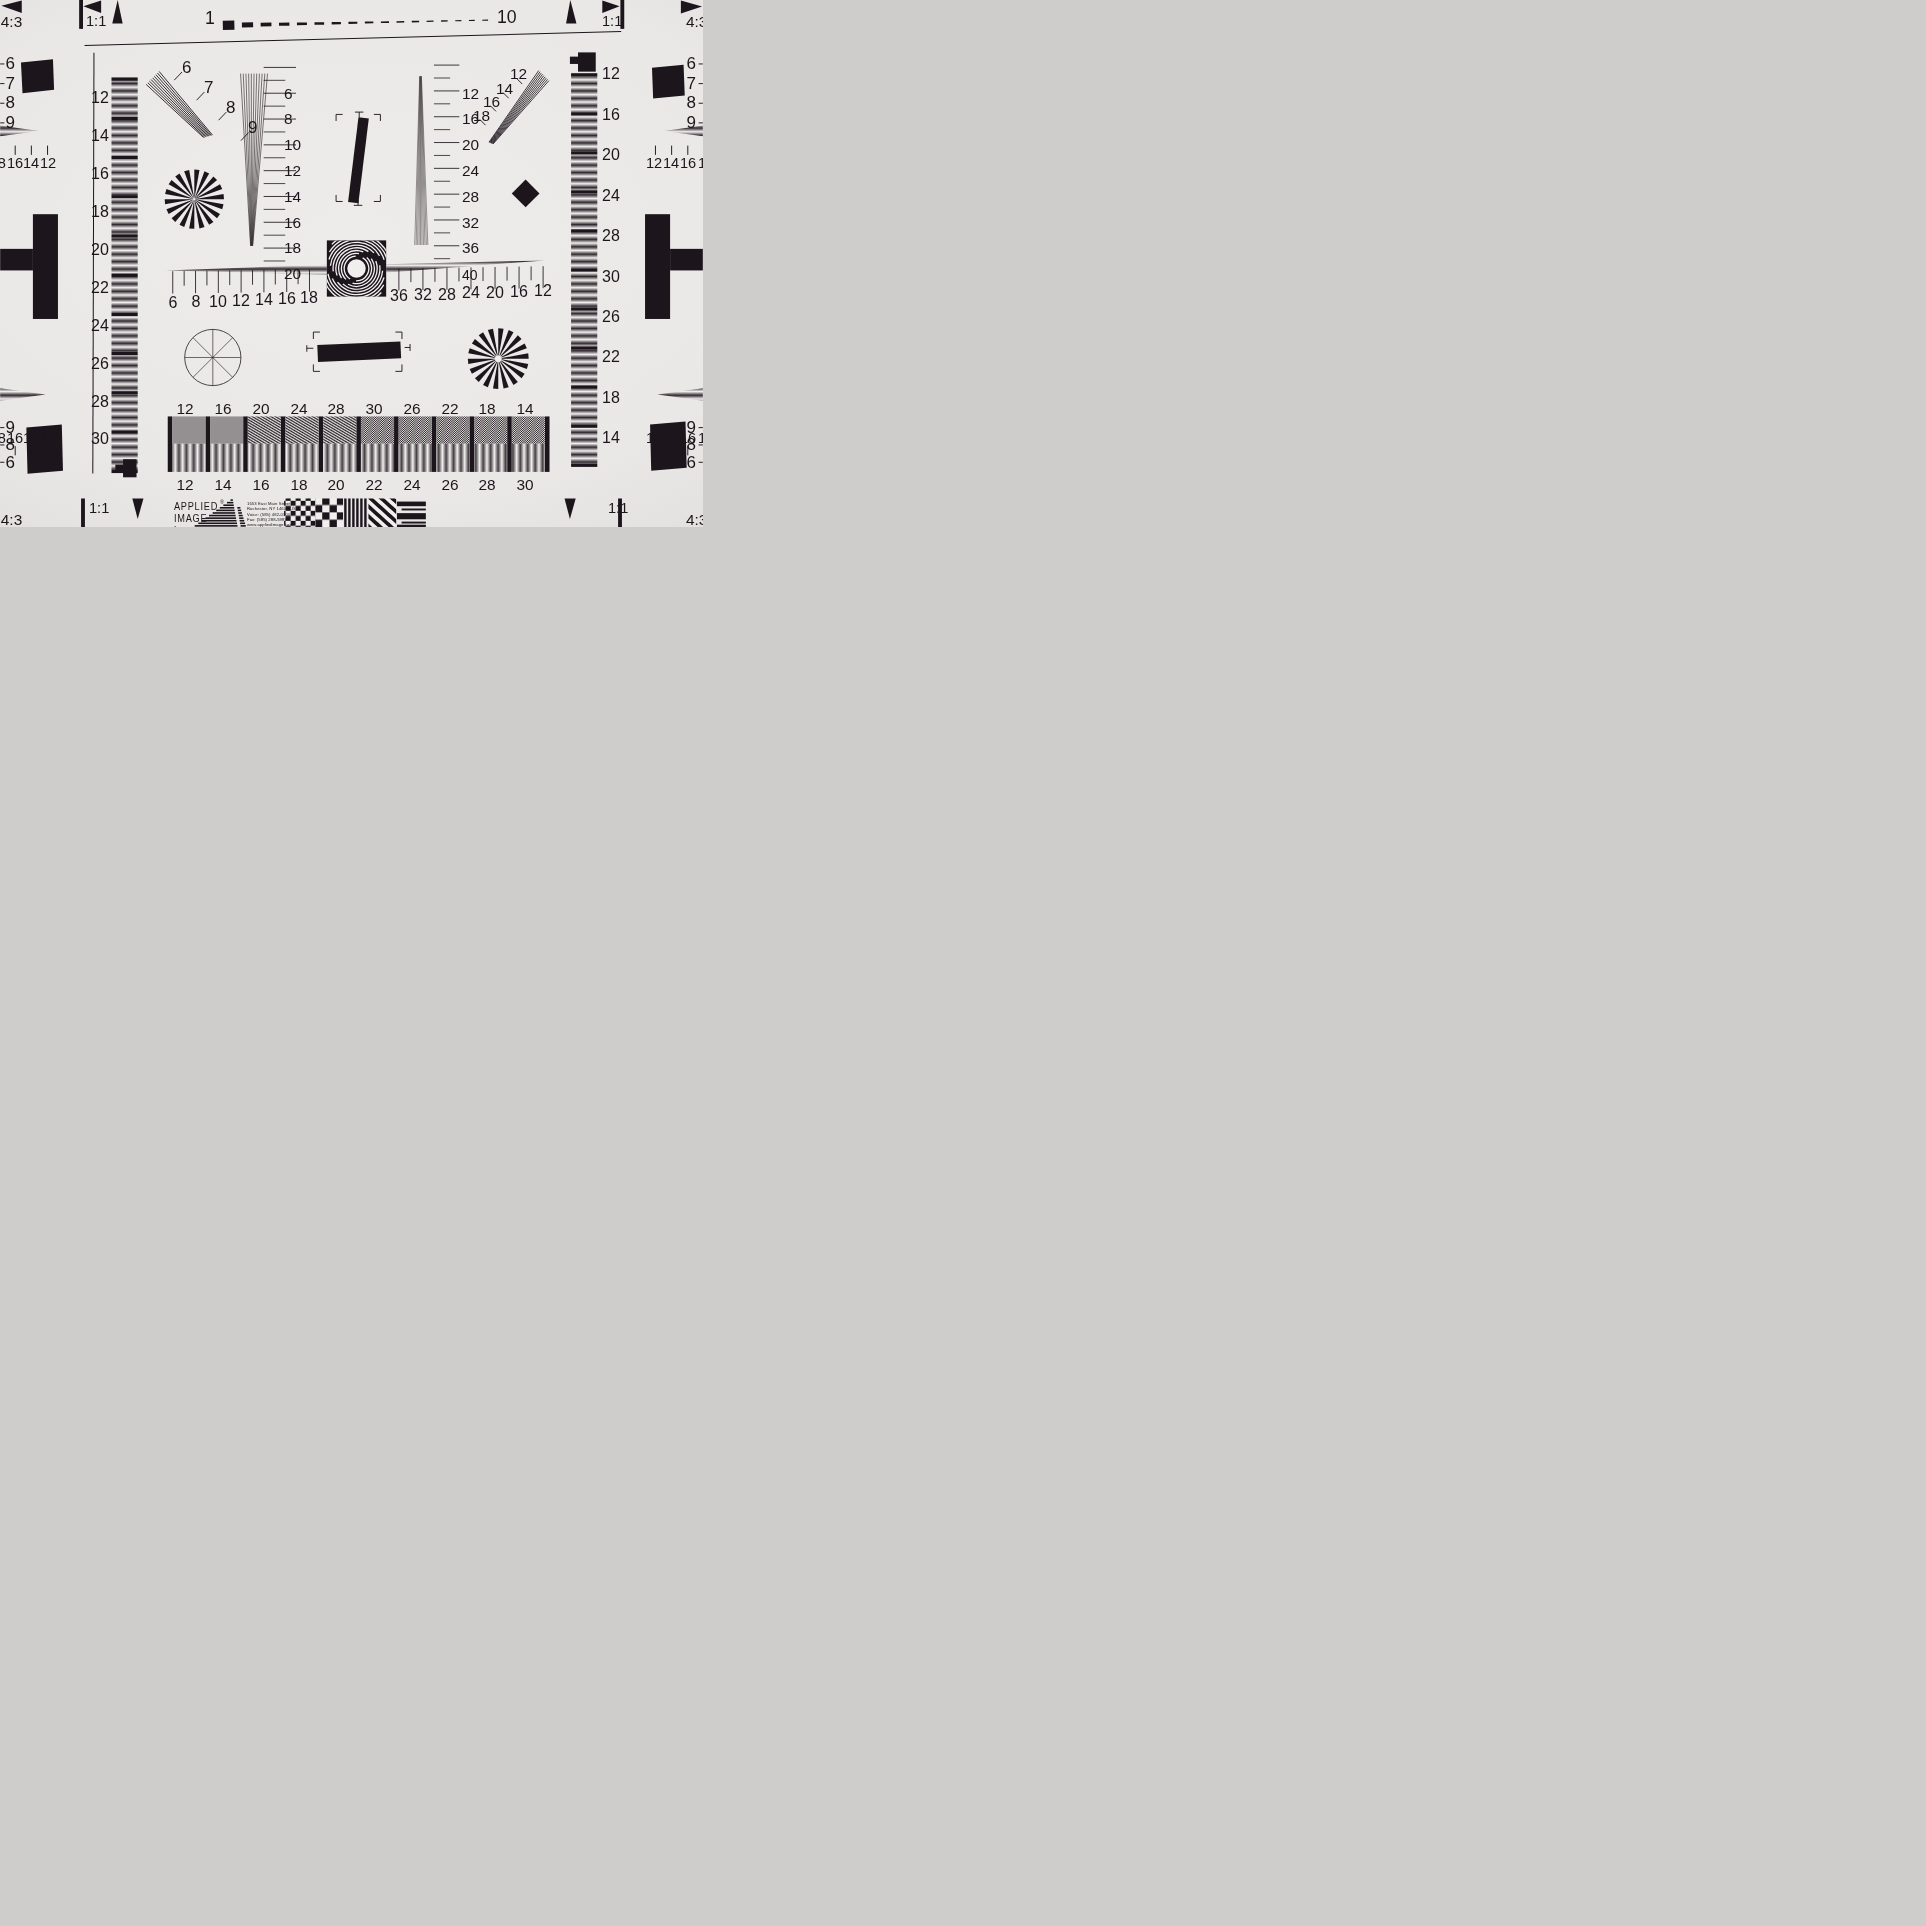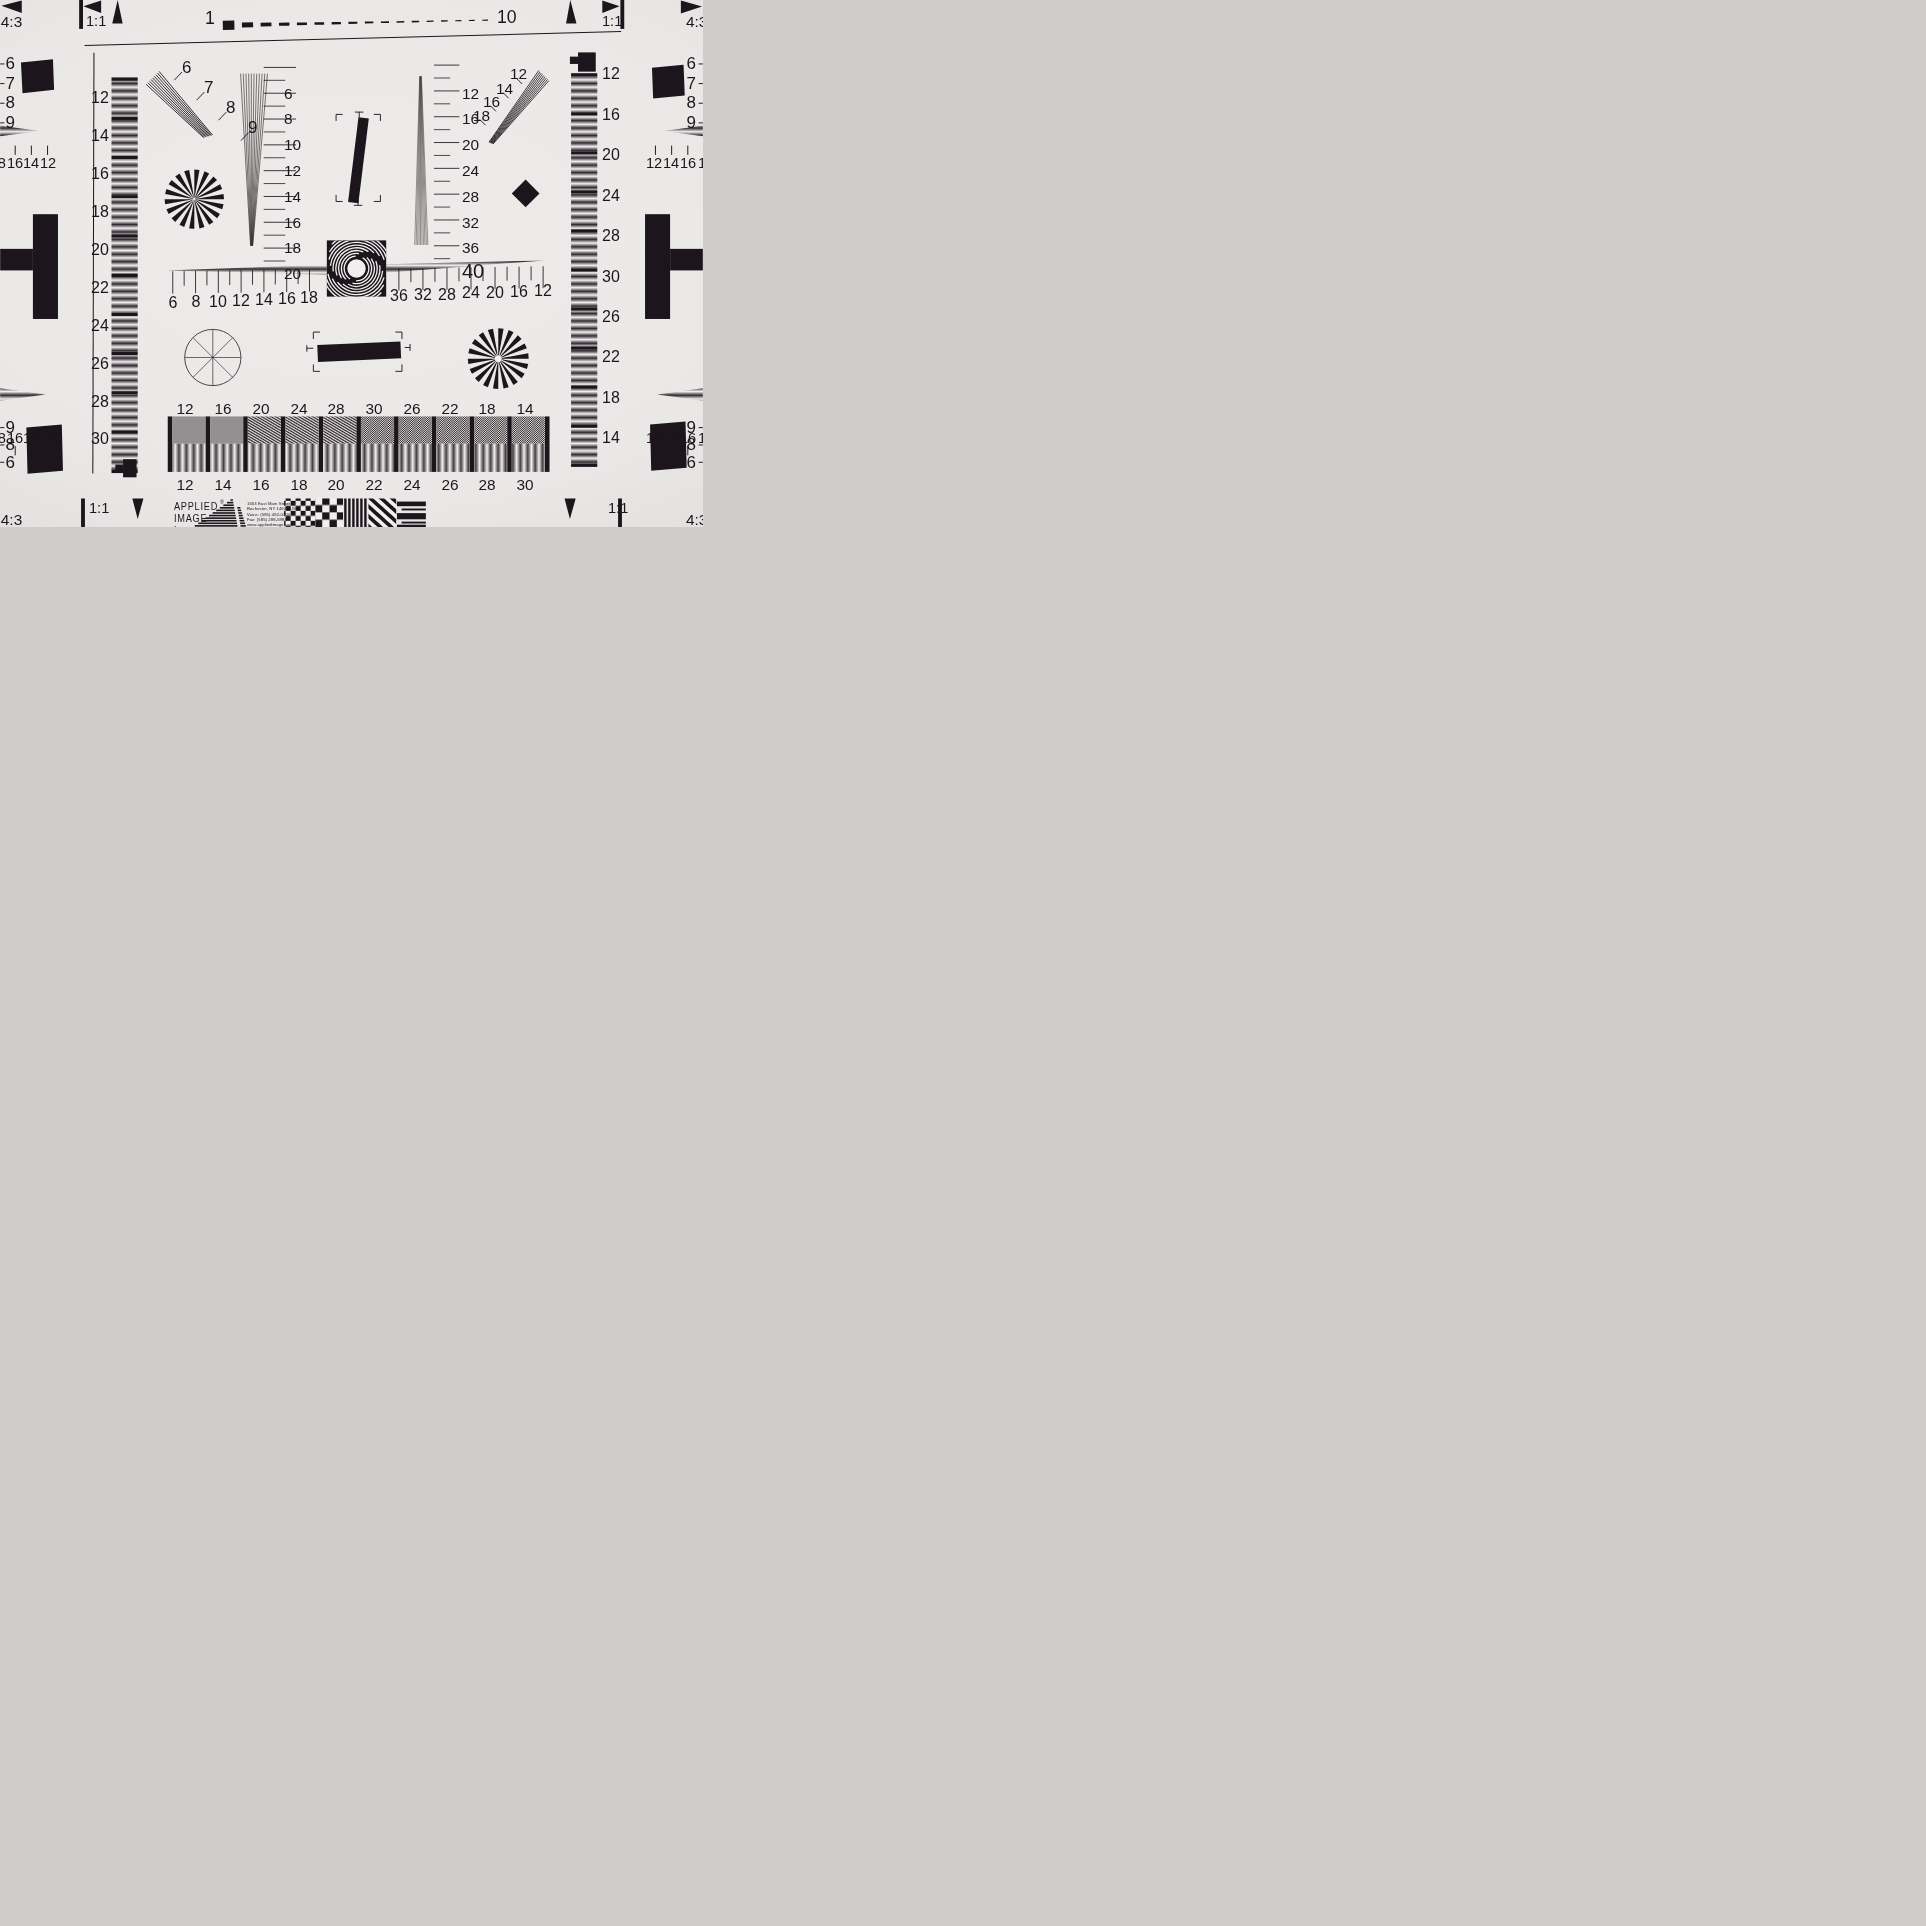--- a/index.html
+++ b/index.html
@@ -506,21 +506,21 @@
   <div class="lb" style="left:284px;top:240px;font-size:15.4px">18</div>
   <div class="lb" style="left:284px;top:266px;font-size:15.4px">20</div>
 
   <div class="lb" style="left:462px;top:86px;font-size:15.4px">12</div>
   <div class="lb" style="left:462px;top:111px;font-size:15.4px">16</div>
   <div class="lb" style="left:462px;top:137px;font-size:15.4px">20</div>
   <div class="lb" style="left:462px;top:163px;font-size:15.4px">24</div>
   <div class="lb" style="left:462px;top:189px;font-size:15.4px">28</div>
   <div class="lb" style="left:462px;top:215px;font-size:15.4px">32</div>
   <div class="lb" style="left:462px;top:240px;font-size:15.4px">36</div>
-  <div class="lb" style="left:462px;top:261px;font-size:20px">40</div>
+  <div class="lb" style="left:462px;top:268px;font-size:14px">40</div>
 
   <div class="lb c" style="left:173px;top:295px;font-size:16px">6</div>
   <div class="lb c" style="left:196px;top:294px;font-size:16px">8</div>
   <div class="lb c" style="left:218px;top:294px;font-size:16px">10</div>
   <div class="lb c" style="left:241px;top:293px;font-size:16px">12</div>
   <div class="lb c" style="left:264px;top:292px;font-size:16px">14</div>
   <div class="lb c" style="left:287px;top:291px;font-size:16px">16</div>
   <div class="lb c" style="left:309px;top:290px;font-size:16px">18</div>
   <div class="lb c" style="left:399px;top:288px;font-size:16px">36</div>
   <div class="lb c" style="left:423px;top:287px;font-size:16px">32</div>

